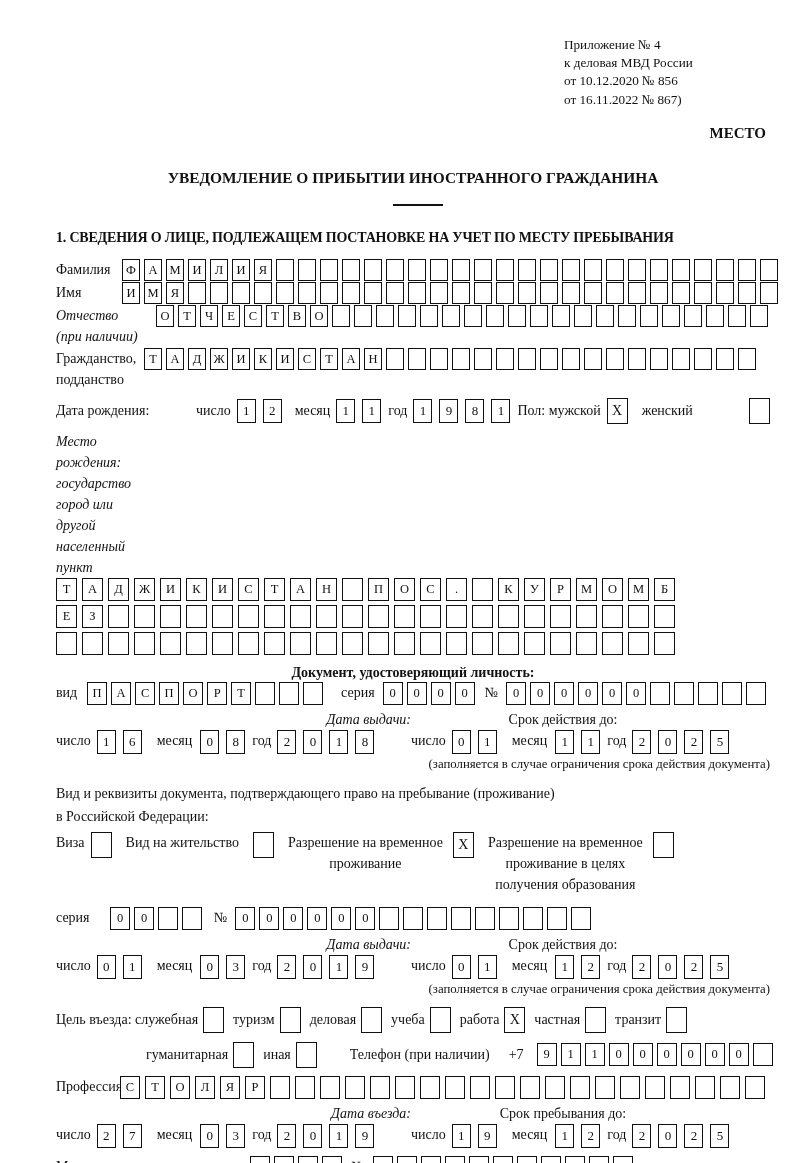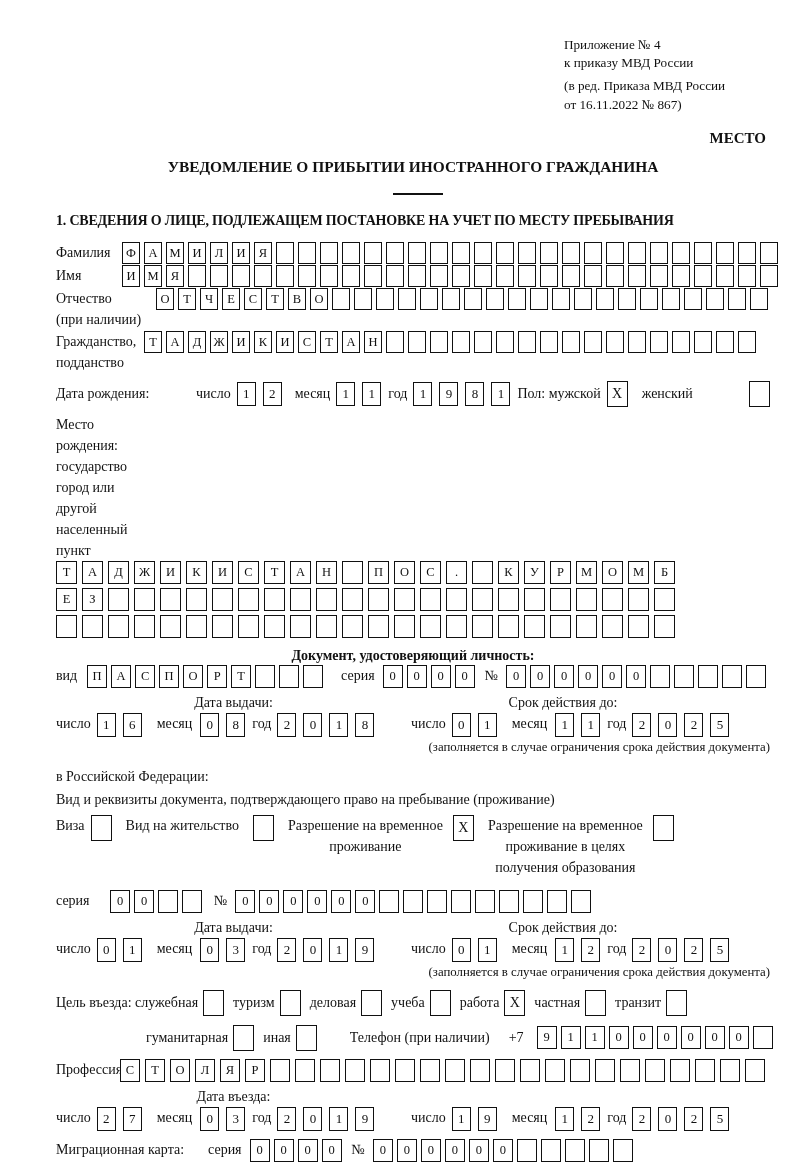--- a/index.html
+++ b/index.html
@@ -2,68 +2,68 @@
 <html><head>
 <meta charset="utf-8">
 <style>
   html,body{margin:0;padding:0;background:#fff;}
   .page{position:relative;width:800px;height:1163px;background:#fff;color:#111;
         font-family:"Liberation Serif","DejaVu Serif",serif;font-size:14px;
         box-sizing:border-box;padding:36px 30px 10px 56px;overflow:hidden;}
   .hdr-block{margin-left:508px;width:206px;font-size:13.2px;line-height:1.38;}
   .hdr-gap{margin-top:5px;}
   .forma{text-align:right;font-weight:bold;font-size:15px;margin-top:16px;padding-right:4px;}
-  .title{text-align:center;font-weight:bold;font-size:15.4px;line-height:1.5;margin-top:8px;}
+  .title{text-align:center;font-weight:bold;font-size:15.4px;line-height:1.5;margin-top:24px;}
   .blank-line{display:inline-block;width:50px;height:14px;border-bottom:2px solid #111;margin-left:10px;}
-  .sec-heading{font-weight:bold;font-size:14px;margin-top:12px;letter-spacing:-0.2px;}
+  .sec-heading{font-weight:bold;font-size:14px;margin-top:18px;letter-spacing:-0.2px;}
   .row{display:flex;align-items:flex-start;margin-top:1px;}
   .lbl{line-height:22px;white-space:nowrap;}
   .lbl2{line-height:21px;}
   .cells{display:flex;flex:0 0 auto;}
   .cell{box-sizing:border-box;flex:0 0 auto;width:18px;height:22px;border:1.6px solid #111;
         margin-right:4px;display:flex;align-items:center;justify-content:center;
         font-size:12.5px;background:#fff;}
   .wide .cell{width:21px;height:23px;margin-right:5px;}
   .wide2 .cell{width:20px;height:23px;margin-right:4px;}
   .prof .cell{width:20px;height:23px;margin-right:5px;}
   .num .cell{width:19px;height:24px;margin-right:7px;font-size:13px;}
   .chk .cell{width:21px;height:26px;margin-right:0;font-size:14px;}
   .w66{width:66px;flex:0 0 66px;}
-  .w100{width:100px;flex:0 0 100px;}
+  .w100{width:100px;flex:0 0 100px;font-style:italic;}
   .w88{width:88px;flex:0 0 88px;}
   .w64{width:64px;flex:0 0 64px;}
   .w84{width:84px;flex:0 0 84px;}
   .ml6{margin-left:6px;} .ml8{margin-left:8px;} .ml10{margin-left:10px;}
   .ml14{margin-left:14px;} .ml24{margin-left:24px;} .mlauto{margin-left:auto;}
   .stack > div{margin-bottom:4px;}
   .doc-heading{text-align:center;font-weight:bold;margin-top:6px;font-size:14px;}
   .col1{width:355px;flex:0 0 355px;}
   .col2{flex:1;}
   .dates-hdr{margin-top:7px;}
-  .dates-hdr .col1{text-align:center;}
+  .dates-hdr .col1{text-align:right;font-style:italic;}
   .dates-hdr .col2{text-align:center;padding-right:55px;}
   .dgroup{display:flex;align-items:flex-start;}
   .footnote{font-size:12.8px;text-align:right;margin-top:2px;line-height:1.3;}
   .para{margin-top:9px;line-height:1.65;}
   .permits{margin-top:4px;align-items:flex-start;}
   .permit-item{display:flex;align-items:flex-start;}
   .permit-lbl{text-align:center;line-height:21px;}
   .purpose{align-items:center;margin-top:9px;}
   .purpose .lbl{margin-right:5px;}
   .purpose .chk{margin-right:9px;}
 </style>
 </head>
 <body>
 
 <div class="page">
 
   <div class="hdr-block">
     <div>Приложение № 4</div>
-    <div>к приказу МВД России</div>
-    <div class="hdr-gap">(в ред. Приказа МВД России</div>
+    <div>к деловая МВД России</div>
+    <div>от 10.12.2020 № 856</div>
     <div>от 16.11.2022 № 867)</div>
   </div>
 
   <div class="forma">МЕСТО</div>
 
   <div class="title">
     <div>УВЕДОМЛЕНИЕ О ПРИБЫТИИ ИНОСТРАННОГО ГРАЖДАНИНА</div>
     <div><span class="blank-line"></span></div>
   </div>
 
@@ -412,22 +412,22 @@
           <span class="cell">2</span>
           <span class="cell">0</span>
           <span class="cell">2</span>
           <span class="cell">5</span>
         </div>
     </div>
   </div>
   <div class="footnote">(заполняется в случае ограничения срока действия документа)</div>
 
   <div class="para">
+    <div>Вид и реквизиты документа, подтверждающего право на пребывание (проживание)</div>
     <div>в Российской Федерации:</div>
-    <div>Вид и реквизиты документа, подтверждающего право на пребывание (проживание)</div>
   </div>
 
   <div class="row permits">
     <div class="permit-item">
       <span class="lbl">Виза</span>
       <div class="cells chk ml6">
           <span class="cell"></span>
         </div>
     </div>
     <div class="permit-item ml14">
@@ -614,20 +614,21 @@
         <span class="cell"></span>
         <span class="cell"></span>
         <span class="cell"></span>
         <span class="cell"></span>
         <span class="cell"></span>
       </div>
   </div>
 
   <div class="row dates-hdr">
     <div class="col1">Дата въезда:</div>
+    <div class="col2">Срок пребывания до:</div>
   </div>
   <div class="row" style="margin-top:2px;">
     <div class="col1 dgroup">
       <span class="lbl">число</span>
       <div class="cells num ml6">
           <span class="cell">2</span>
           <span class="cell">7</span>
         </div>
       <span class="lbl ml8">месяц</span>
       <div class="cells num ml8">

